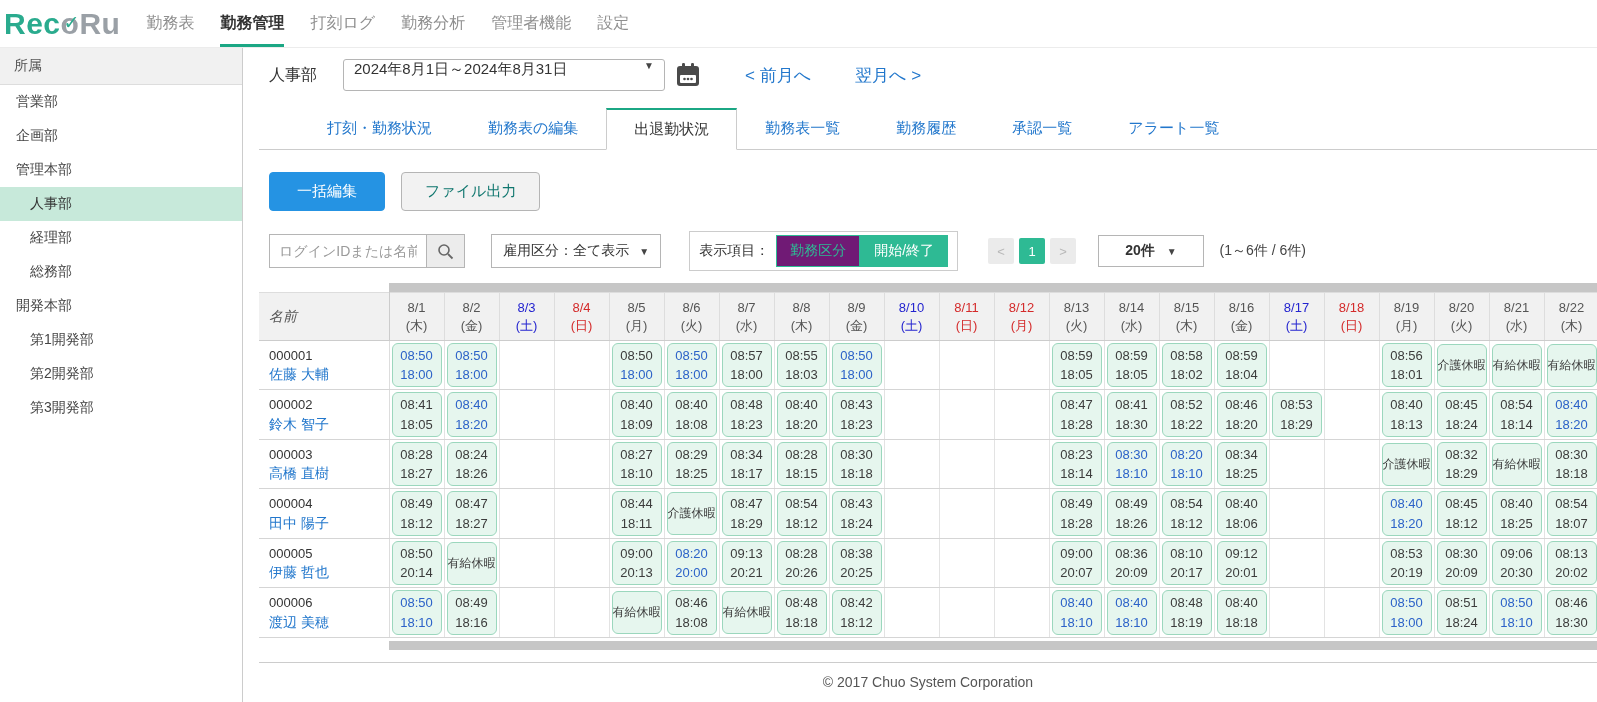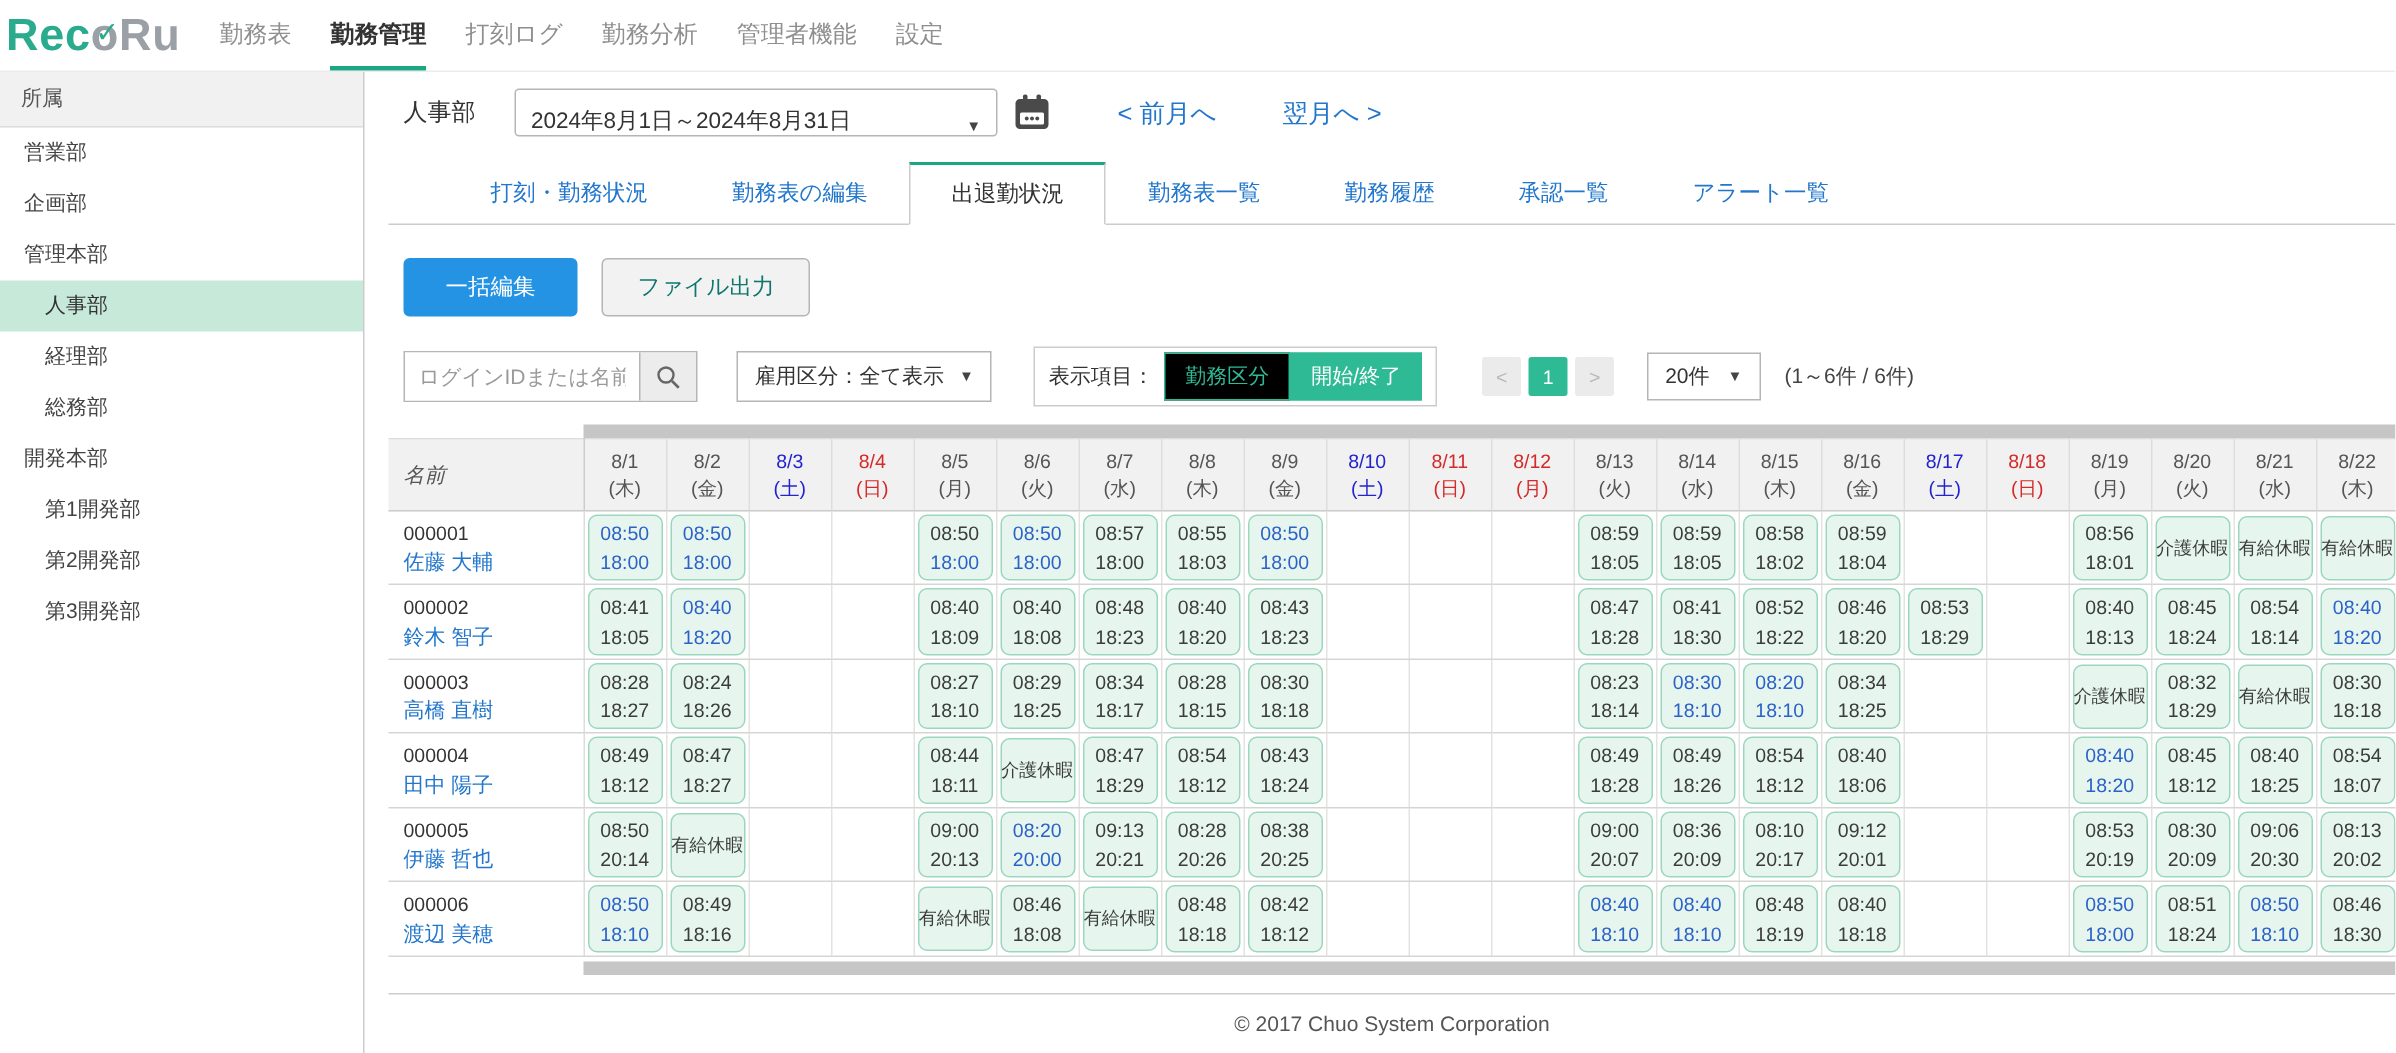--- a/index.html
+++ b/index.html
@@ -24,21 +24,21 @@
   .sidebar-header { background:#f1f1f1; border-bottom:1px solid #ddd; padding:9px 14px; font-size:14px; color:#555; }
   .side-item { padding:8px 16px; font-size:14px; color:#444; }
   .side-item.indent { padding-left:30px; }
   .side-item.selected { background:#c7e9da; color:#333; }
 
   .main { flex:1; padding-left:16px; position:relative; min-width:0; }
 
   
   .toolbar-row { display:flex; align-items:center; height:54px; }
   .dept-label { font-size:16px; color:#333; margin:0 26px 0 10px; }
-  .date-select { width:322px; height:32px; border:1px solid #b5b5b5; border-radius:3px; display:flex; align-items:flex-end; justify-content:space-between; padding:0 10px; font-size:15px; color:#333; background:#fff;gap:17px; }
+  .date-select { width:322px; height:32px; border:1px solid #b5b5b5; border-radius:3px; display:flex; align-items:flex-start; justify-content:space-between; padding:0 10px; font-size:15px; color:#333; background:#fff;gap:17px; }
   .sel-arrow { font-size:10px; color:#444; }
   .cal-btn { margin-left:10px; display:flex; align-items:center; }
   .month-link { color:#2277cc; font-size:17px; margin-left:44px; white-space:nowrap; }
 
   
   .tabbar { display:flex; align-items:flex-end; border-bottom:1px solid #ccc; margin-top:6px; padding-left:40px; }
   .tab { color:#2277cc; font-size:15px; padding:10px 27px; border:1px solid transparent; }
   .tab.active { color:#333; background:#fff; border:1px solid #ccc; border-top:2px solid #1ba784; border-bottom:1px solid #fff; margin-bottom:-1px; }
 
   
@@ -49,27 +49,27 @@
   
   .filter-row { display:flex; align-items:center; margin-left:10px; }
   .search-box { display:flex; border:1px solid #b5b5b5; height:34px; background:#fff; }
   .search-input { border:none; outline:none; width:156px; padding:0 9px; font-size:14px; color:#555; }
   .search-input::placeholder { color:#9a9a9a; }
   .search-btn { width:38px; background:#ececec; border-left:1px solid #b5b5b5; display:flex; align-items:center; justify-content:center; }
   .emp-select { border:1px solid #b5b5b5; height:34px; display:flex; align-items:center; gap:10px; padding:0 11px; font-size:14px; color:#333; margin-left:26px; background:#fff; }
   .display-group { border:1px solid #ccc; height:40px; display:flex; align-items:center; padding:0 9px; margin-left:28px; }
   .display-label { font-size:14px; color:#333; margin-right:7px; white-space:nowrap; }
   .toggle { font-size:14px; padding:6px 13px; white-space:nowrap; }
-  .toggle.off { color:#2eba94; background:#000000; border:1px solid #2eba94;font-family:Liberation Serif, serif; }
+  .toggle.off { color:#2eba94; background:#701a75; border:1px solid #2eba94;font-family:Liberation Serif, serif; }
   .toggle.on { color:#fff; background:#2eba94; border:1px solid #2eba94; }
   .pager { display:flex; gap:5px; margin-left:30px; }
   .page-btn { width:26px; height:26px; display:flex; align-items:center; justify-content:center; font-size:13px; border-radius:2px; }
   .page-btn.disabled { background:#ebebeb; color:#b8b8b8; }
   .page-btn.current { background:#2eba94; color:#fff; }
-  .size-select { border:1px solid #b5b5b5; height:32px; display:flex; align-items:center; gap:12px; padding:0 11px; font-size:14px; color:#333; margin-left:22px; background:#fff; }
+  .size-select { border:1px solid #b5b5b5; height:32px; display:flex; align-items:center; gap:12px; padding:0 26px; font-size:14px; color:#333; margin-left:22px; background:#fff;font-weight:bold; }
   .count-text { font-size:14px; color:#444; margin-left:16px; white-space:nowrap; }
 
   
   .scroll-strip { height:9px; background:#c6c6c6; width:1208px; margin-left:130px; }
   .strip-top { margin-top:12px; }
   .strip-bottom { margin-top:3px; }
   table { border-collapse:collapse; table-layout:fixed; width:1340px; }
   thead th { background:#f1f1f1; border-top:1px solid #ddd; border-bottom:1px solid #ccc; border-right:1px solid #ddd; height:48px; font-weight:normal; }
   th.name-th { text-align:left; padding-left:10px; font-size:14px; color:#555; border-right:1px solid #ccc;font-style:italic; }
   .hd-date { font-size:13px; line-height:1.5; }

